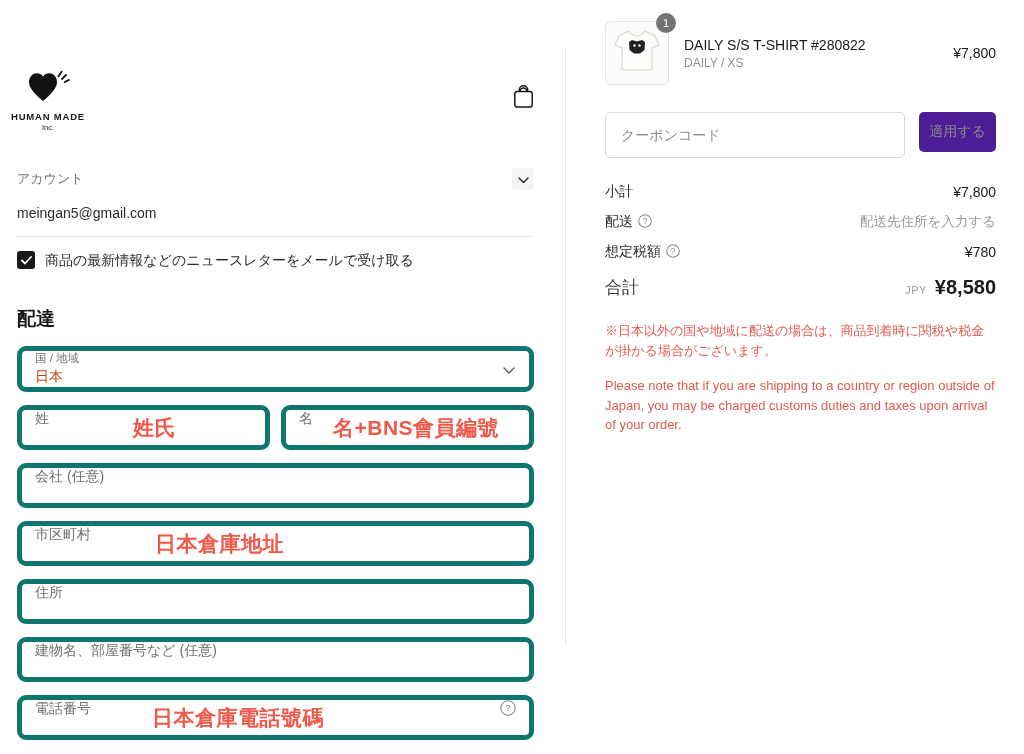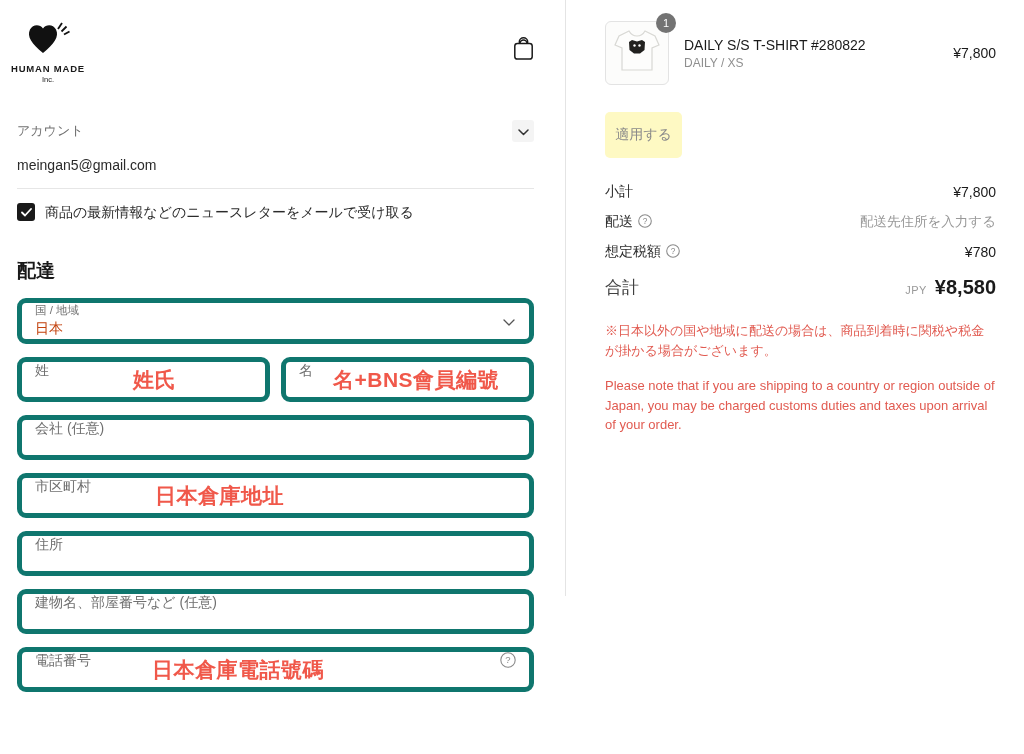--- a/index.html
+++ b/index.html
@@ -8,20 +8,21 @@
     width:1024px; height:754px; overflow:hidden;
     background:#ffffff; color:#1a1a1a;
     font-family:"Liberation Sans", sans-serif;
     display:flex;
   }
   
   .left {
     width:566px; height:596px;
     border-right:1px solid #e4e4e4;
     padding:0 31px 12px 17px;
+    margin-top:48px;
   }
   .hm-header { display:flex; justify-content:space-between; align-items:flex-start; margin-top:20px; }
   .logo { display:flex; flex-direction:column; align-items:center; width:62px; }
   .logo-name { font-size:9.5px; font-weight:700; letter-spacing:0.8px; margin-top:3px; white-space:nowrap; }
   .logo-inc { font-size:7.5px; font-weight:400; margin-top:1px; }
   .cart-btn { margin-top:16px; background:none; border:none; padding:0; cursor:pointer; }
 
   .account { margin-top:36px; }
   .account-top { display:flex; justify-content:space-between; align-items:center; }
   .account-label { font-size:13px; color:#707070; }
@@ -81,21 +82,21 @@
   .product-info { flex:1; margin-left:15px; }
   .product-title { font-size:14px; color:#1a1a1a; }
   .product-variant { font-size:12px; color:#8f8f8f; margin-top:3px; }
   .product-price { font-size:14px; color:#1a1a1a; margin-left:10px; }
 
   .coupon-row { display:flex; gap:14px; margin-top:27px; }
   .coupon-field { flex:1; height:46px; border:1px solid #d9d9d9; border-radius:5px; display:flex; align-items:center; padding:0 13px; }
   .coupon-field input { border:none; outline:none; width:100%; font-size:14px; color:#2b2b2b; font-family:"Liberation Sans", sans-serif; }
   .coupon-field input::placeholder { color:#8a8a8a; opacity:1; }
   .apply-btn {
-    flex:0 0 77px; height:46px; background:#fef9c3; color:#8a8a8a; border:none; border-radius:5px;
+    flex:0 0 77px; height:40px; background:#4c1d95; color:#8a8a8a; border:none; border-radius:5px;
     font-size:14px; font-family:"Liberation Sans", sans-serif; cursor:pointer;
   }
 
   .totals { margin-top:25px; }
   .trow { display:flex; justify-content:space-between; align-items:center; margin-top:12px; }
   .tlabel { font-size:14px; color:#2b2b2b; display:flex; align-items:center; gap:5px; }
   .tvalue { font-size:14px; color:#1a1a1a; }
   .tvalue.muted { color:#999; font-size:13.5px; }
   .total-row { margin-top:15px; }
   .total-label { font-size:17px; color:#404040; }
@@ -243,20 +244,23 @@
       <span class="qty-badge">1</span>
     </div>
     <div class="product-info">
       <div class="product-title">DAILY S/S T-SHIRT #280822</div>
       <div class="product-variant">DAILY / XS</div>
     </div>
     <div class="product-price">¥7,800</div>
   </div>
 
   <div class="coupon-row">
+    <div class="coupon-field">
+      <input type="text" placeholder="クーポンコード" style="">
+    </div>
     <button class="apply-btn">適用する</button>
   </div>
 
   <div class="totals">
     <div class="trow">
       <span class="tlabel">小計</span>
       <span class="tvalue">¥7,800</span>
     </div>
     <div class="trow">
       <span class="tlabel">

